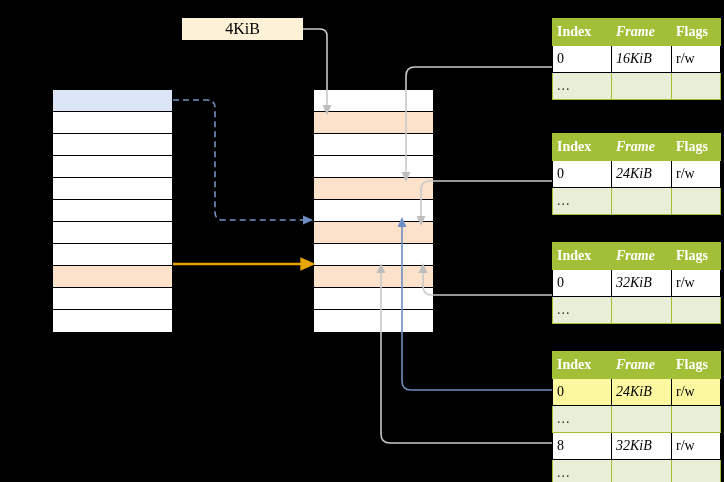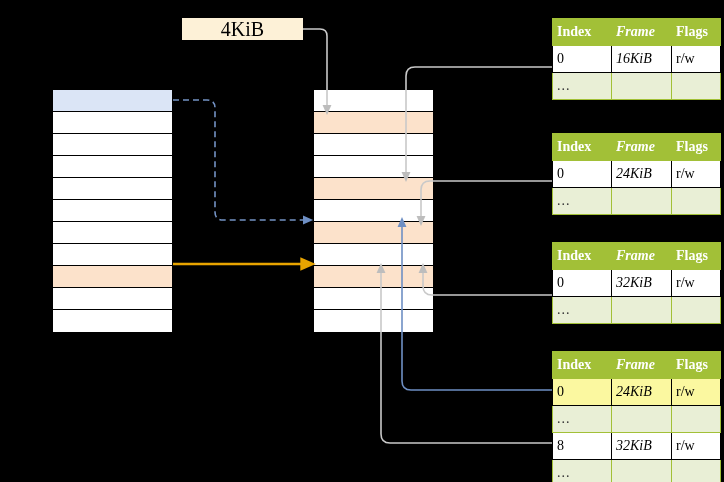--- a/index.html
+++ b/index.html
@@ -33,21 +33,21 @@
   .memrow:last-child { border-bottom: none; }
   .memrow.blue  { background: #dbe5f6; }
   .memrow.peach { background: #fce2cb; }
 
   
   .kib-box {
     position: absolute;
     box-sizing: border-box;
     background: #fdf1d7;
     color: #000000;
-    font-size: 20px;
+    font-size: 16px;
     line-height: 22px;
     text-align: center;
   }
 
   
   .ptable {
     position: absolute;
     border-collapse: collapse;
     table-layout: fixed;
     font-size: 14px;

